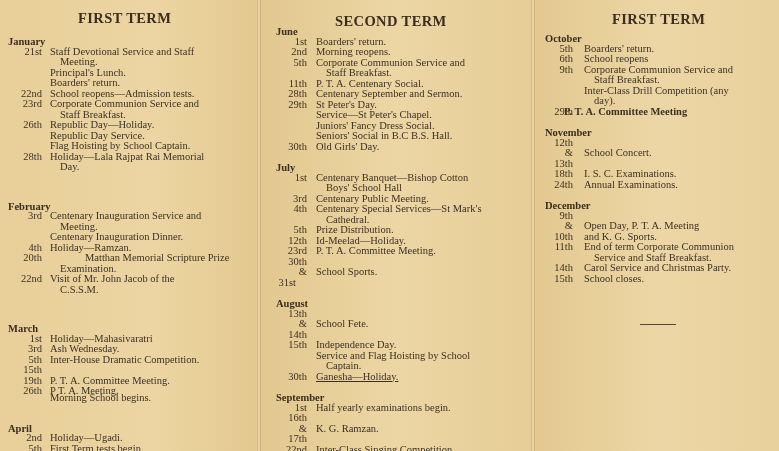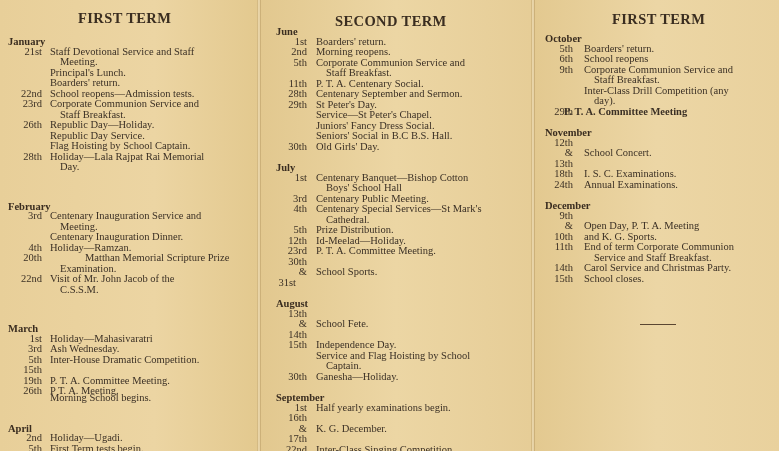--- a/index.html
+++ b/index.html
@@ -343,42 +343,42 @@
       <div class="line" style="top: 350.5px; left: 0px;">
         <span class="txt" style="left: 316px;">Service and Flag Hoisting by School</span>
       </div>
       <div class="line" style="top: 361px; left: 0px;">
         <span class="txt" style="left: 326px;">Captain.</span>
       </div>
     </div>
     <div>
       <div class="line" style="top: 371.5px; left: 0px;">
         <span class="day" style="left: 273px;">30th</span>
-        <span class="txt" style="left: 316px;">Ganesha—Holiday.</span>
+        <span class="txt" style="left: 316px; text-decoration: underline;">Ganesha—Holiday.</span>
       </div>
     </div>
     <div class="month" style="left: 276px; top: 392px;">September</div>
     <div>
       <div class="line" style="top: 402.5px; left: 0px;">
         <span class="day" style="left: 273px;">1st</span>
         <span class="txt" style="left: 316px;">Half yearly examinations begin.</span>
       </div>
     </div>
     <div>
       <div class="line" style="top: 413px; left: 0px;">
         <span class="day" style="left: 273px;">16th</span>
       </div>
       <div class="line" style="top: 423.5px; left: 0px;">
         <span class="day" style="left: 273px;">&amp;</span>
       </div>
       <div class="line" style="top: 434px; left: 0px;">
         <span class="day" style="left: 273px;">17th</span>
       </div>
       <div class="line" style="top: 423.5px; left: 0px;">
-        <span class="txt" style="left: 316px;">K. G. December.</span>
+        <span class="txt" style="left: 316px;">K. G. Ramzan.</span>
       </div>
     </div>
     <div>
       <div class="line" style="top: 444.5px; left: 0px;">
         <span class="day" style="left: 273px;">22nd</span>
         <span class="txt" style="left: 316px;">Inter-Class Singing Competition.</span>
       </div>
     </div>
     <div>
       <div class="line" style="top: 455px; left: 0px;"></div>

